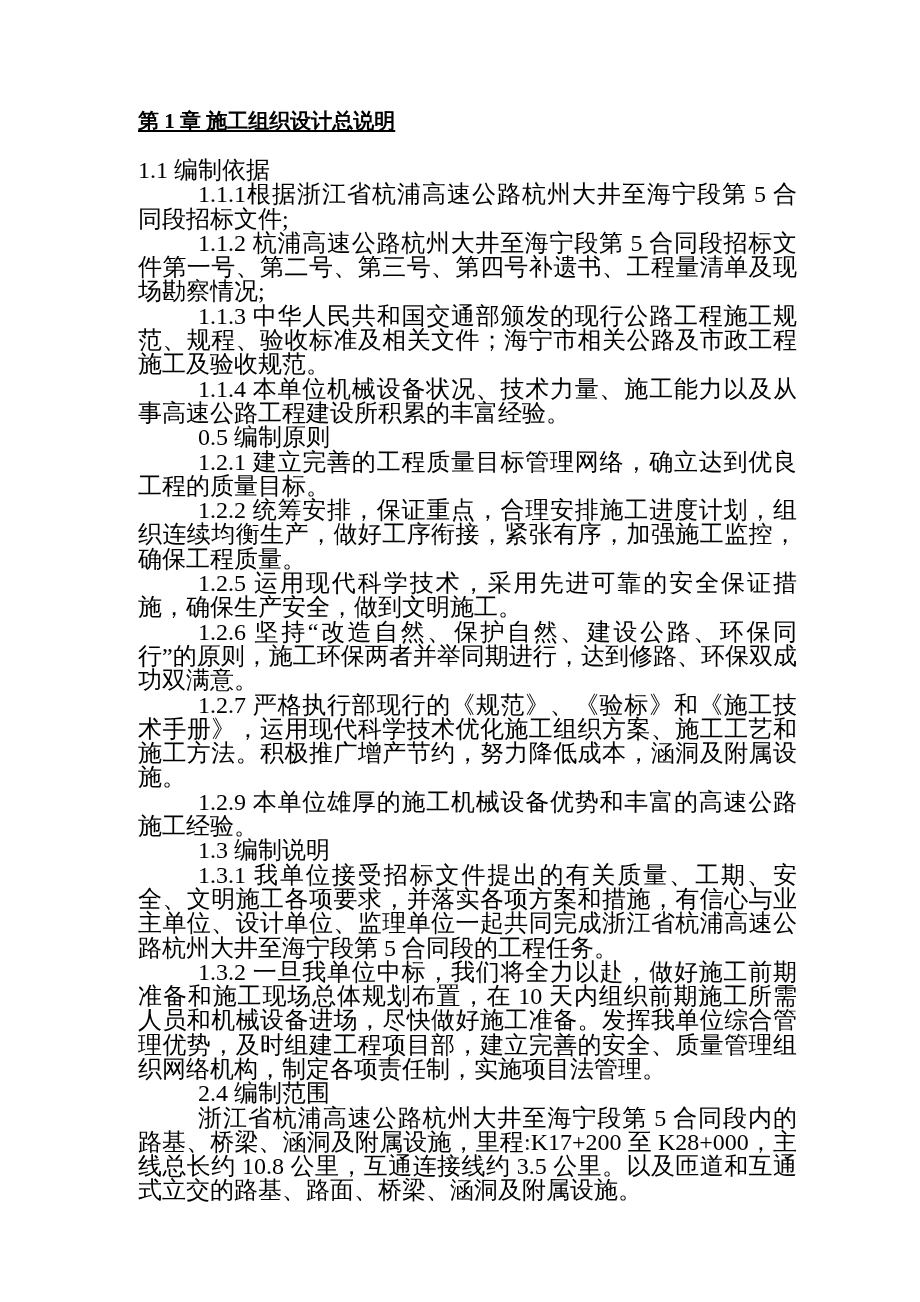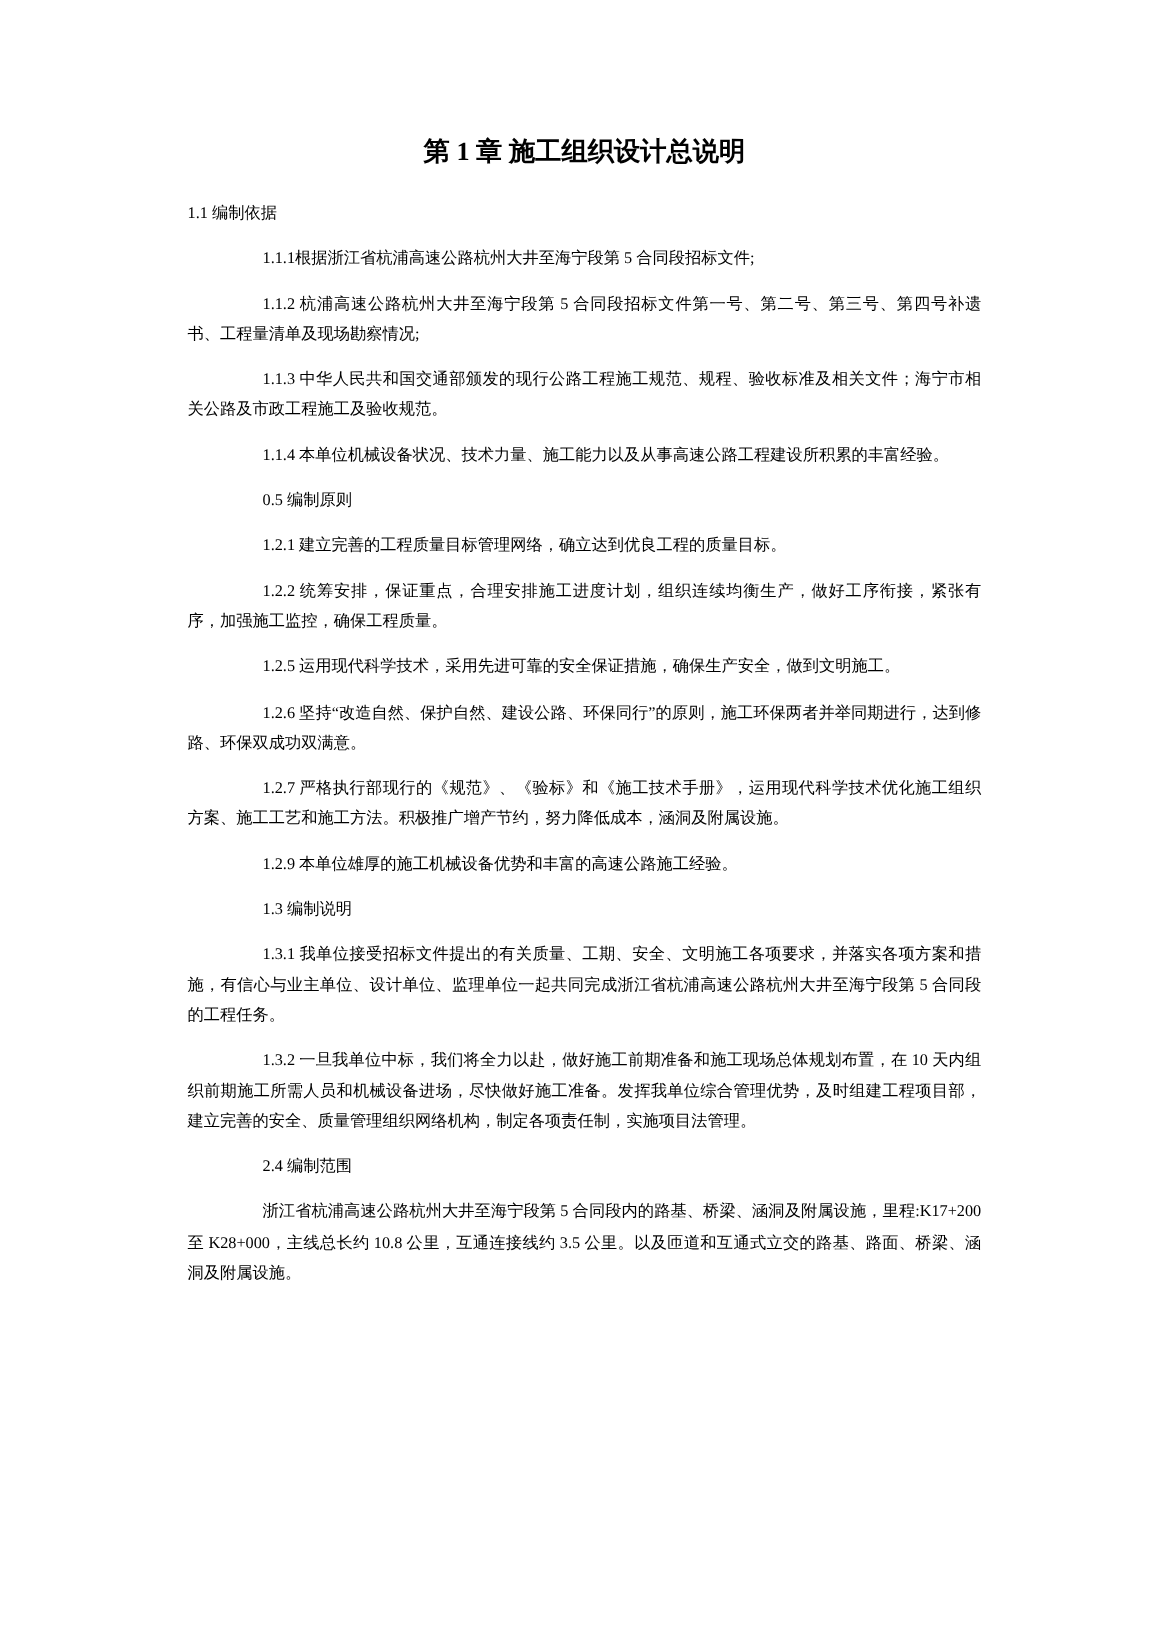--- a/index.html
+++ b/index.html
@@ -15,27 +15,27 @@
     box-sizing: border-box;
     padding: 105px 123px 0 138px;
     color: #000000;
     font-family: "Liberation Serif", "DejaVu Serif", serif;
     overflow: hidden;
   }
   .doc-title {
     font-size: 21px;
     font-weight: bold;
     line-height: 33px;
-    text-align: center;
     margin: 0 0 20px 0;
     white-space: pre-wrap;
+    text-decoration: underline;
   }
   .doc-body p {
-    margin: 12px;
-    font-size: 13px;
+    margin: 0;
+    font-size: 24px;
     line-height: 24.3px;
     text-align: justify;
     text-justify: inter-ideograph;
     word-break: break-all;
   }
   .doc-body p.flush {
     text-indent: 0;
   }
   .doc-body p.indent {
     text-indent: 60px;

